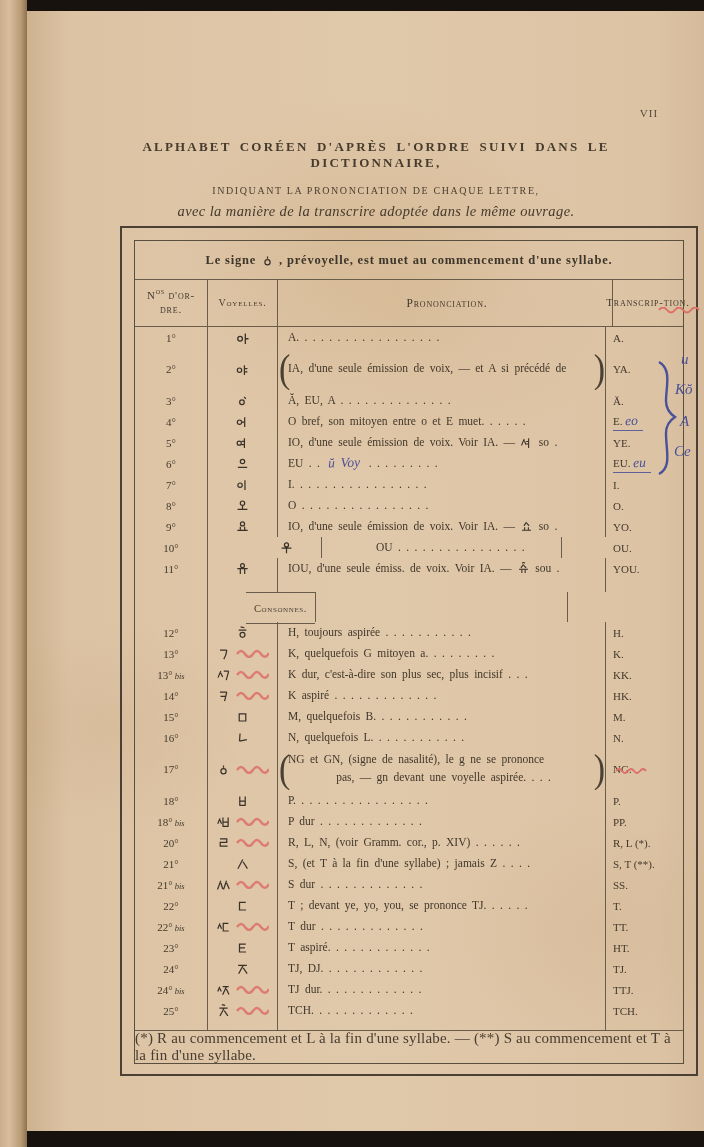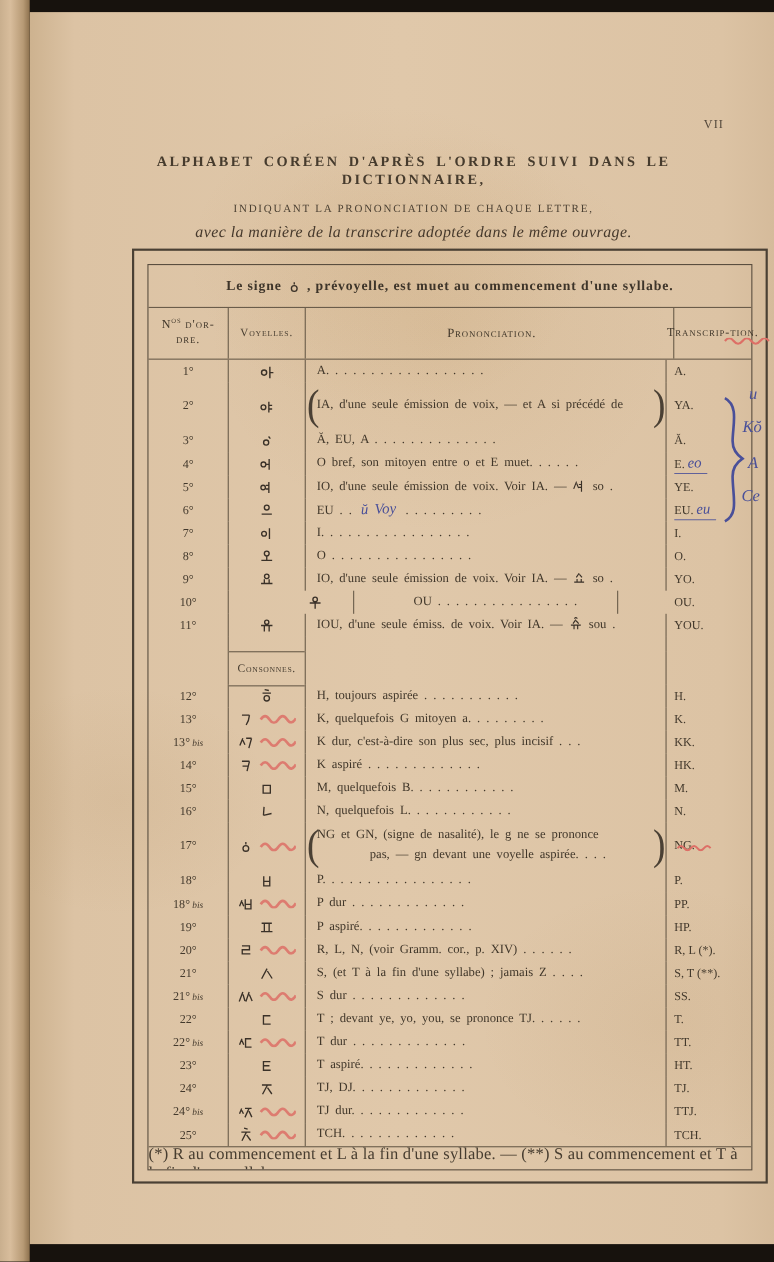--- a/index.html
+++ b/index.html
@@ -46,21 +46,21 @@
   .pline{white-space:nowrap;overflow:hidden;word-spacing:2.5px;line-height:1.55;}
   .pline2{text-align:center;}
   .bis{font-size:8.5px;font-style:italic;margin-left:2px;}
   .hg{display:inline-block;vertical-align:middle;}
   .hg path{fill:none;stroke:#3a3128;stroke-width:9;}
   .sq{margin-left:4px;vertical-align:middle;}
   .brace{position:absolute;font-size:34px;font-weight:300;color:#4a4034;top:50%;
      transform:translateY(-50%) scaleY(1.15);line-height:1;}
   .brO{left:1px;} .brC{right:0px;}
   .gaprow{flex:0 0 auto;display:flex;}
-  .consrow{flex:0 0 auto;display:flex;}
+  .consrow{flex:0 0 auto;display:flex;gap:38px;}
   .conslab{font-variant:small-caps;font-size:10.5px;letter-spacing:.6px;color:#473d30;
      border-top:1px solid #6a5c4a;border-bottom:1px solid #6a5c4a;align-self:stretch;
      display:flex;align-items:center;justify-content:center;}
   .spacer{flex:1 1 auto;}
   .footrow{flex:0 0 auto;height:32px;border-top:1px solid #6a5c4a;display:flex;align-items:center;
      justify-content:center;font-size:15px;letter-spacing:.2px;color:#473d30;}
   
   .hand{font-style:italic;color:#4a5099;}
   .hand-inline{font-size:13.5px;display:inline-block;transform:rotate(-2deg);margin:0 3px;}
   .transu{display:inline-block;border-bottom:1.4px solid rgba(74,80,153,.85);padding:0 2px 1px 0;}
@@ -466,36 +466,20 @@
             </div>
     <div class="c3" data-interactable="false">
               <div class="pline"><span data-interactable="false">P dur .   .   .   .   .   .   .   .   .   .   .   .   .</span></div>
             </div>
     <div class="c4" data-interactable="false">
               <span data-interactable="false">PP.</span>
             </div>
   </div>
           <div class="trow" data-interactable="false" style="height:21px;">
     <div class="c1" data-interactable="false">
-              <span data-interactable="false">19°</span>
-            </div>
-    <div class="c2" data-interactable="false">
-              <svg class="hg" data-interactable="false" width="15" height="15" viewBox="0 -10 100 110">
-                <path d="M16,22 H84 M34,24 V76 M66,24 V76 M12,78 H88"></path>
-              </svg>
-            </div>
-    <div class="c3" data-interactable="false">
-              <div class="pline"><span data-interactable="false">P aspiré. .   .   .   .   .   .   .   .   .   .   .   .</span></div>
-            </div>
-    <div class="c4" data-interactable="false">
-              <span data-interactable="false">HP.</span>
-            </div>
-  </div>
-          <div class="trow" data-interactable="false" style="height:21px;">
-    <div class="c1" data-interactable="false">
               <span data-interactable="false">20°</span>
             </div>
     <div class="c2" data-interactable="false">
               <svg class="hg" data-interactable="false" width="15" height="15" viewBox="0 -10 100 110">
                 <path d="M24,18 H74 V44 H26 V72 H80"></path>
               </svg>
               <svg class="sq" data-interactable="false" width="34" height="9">
                 <path d="M2,5 q4,-6 8,0 t8,0 t8,0 t8,-1" fill="none" stroke="#dd6f66" stroke-width="2.4" opacity=".85"></path>
               </svg>
             </div>

